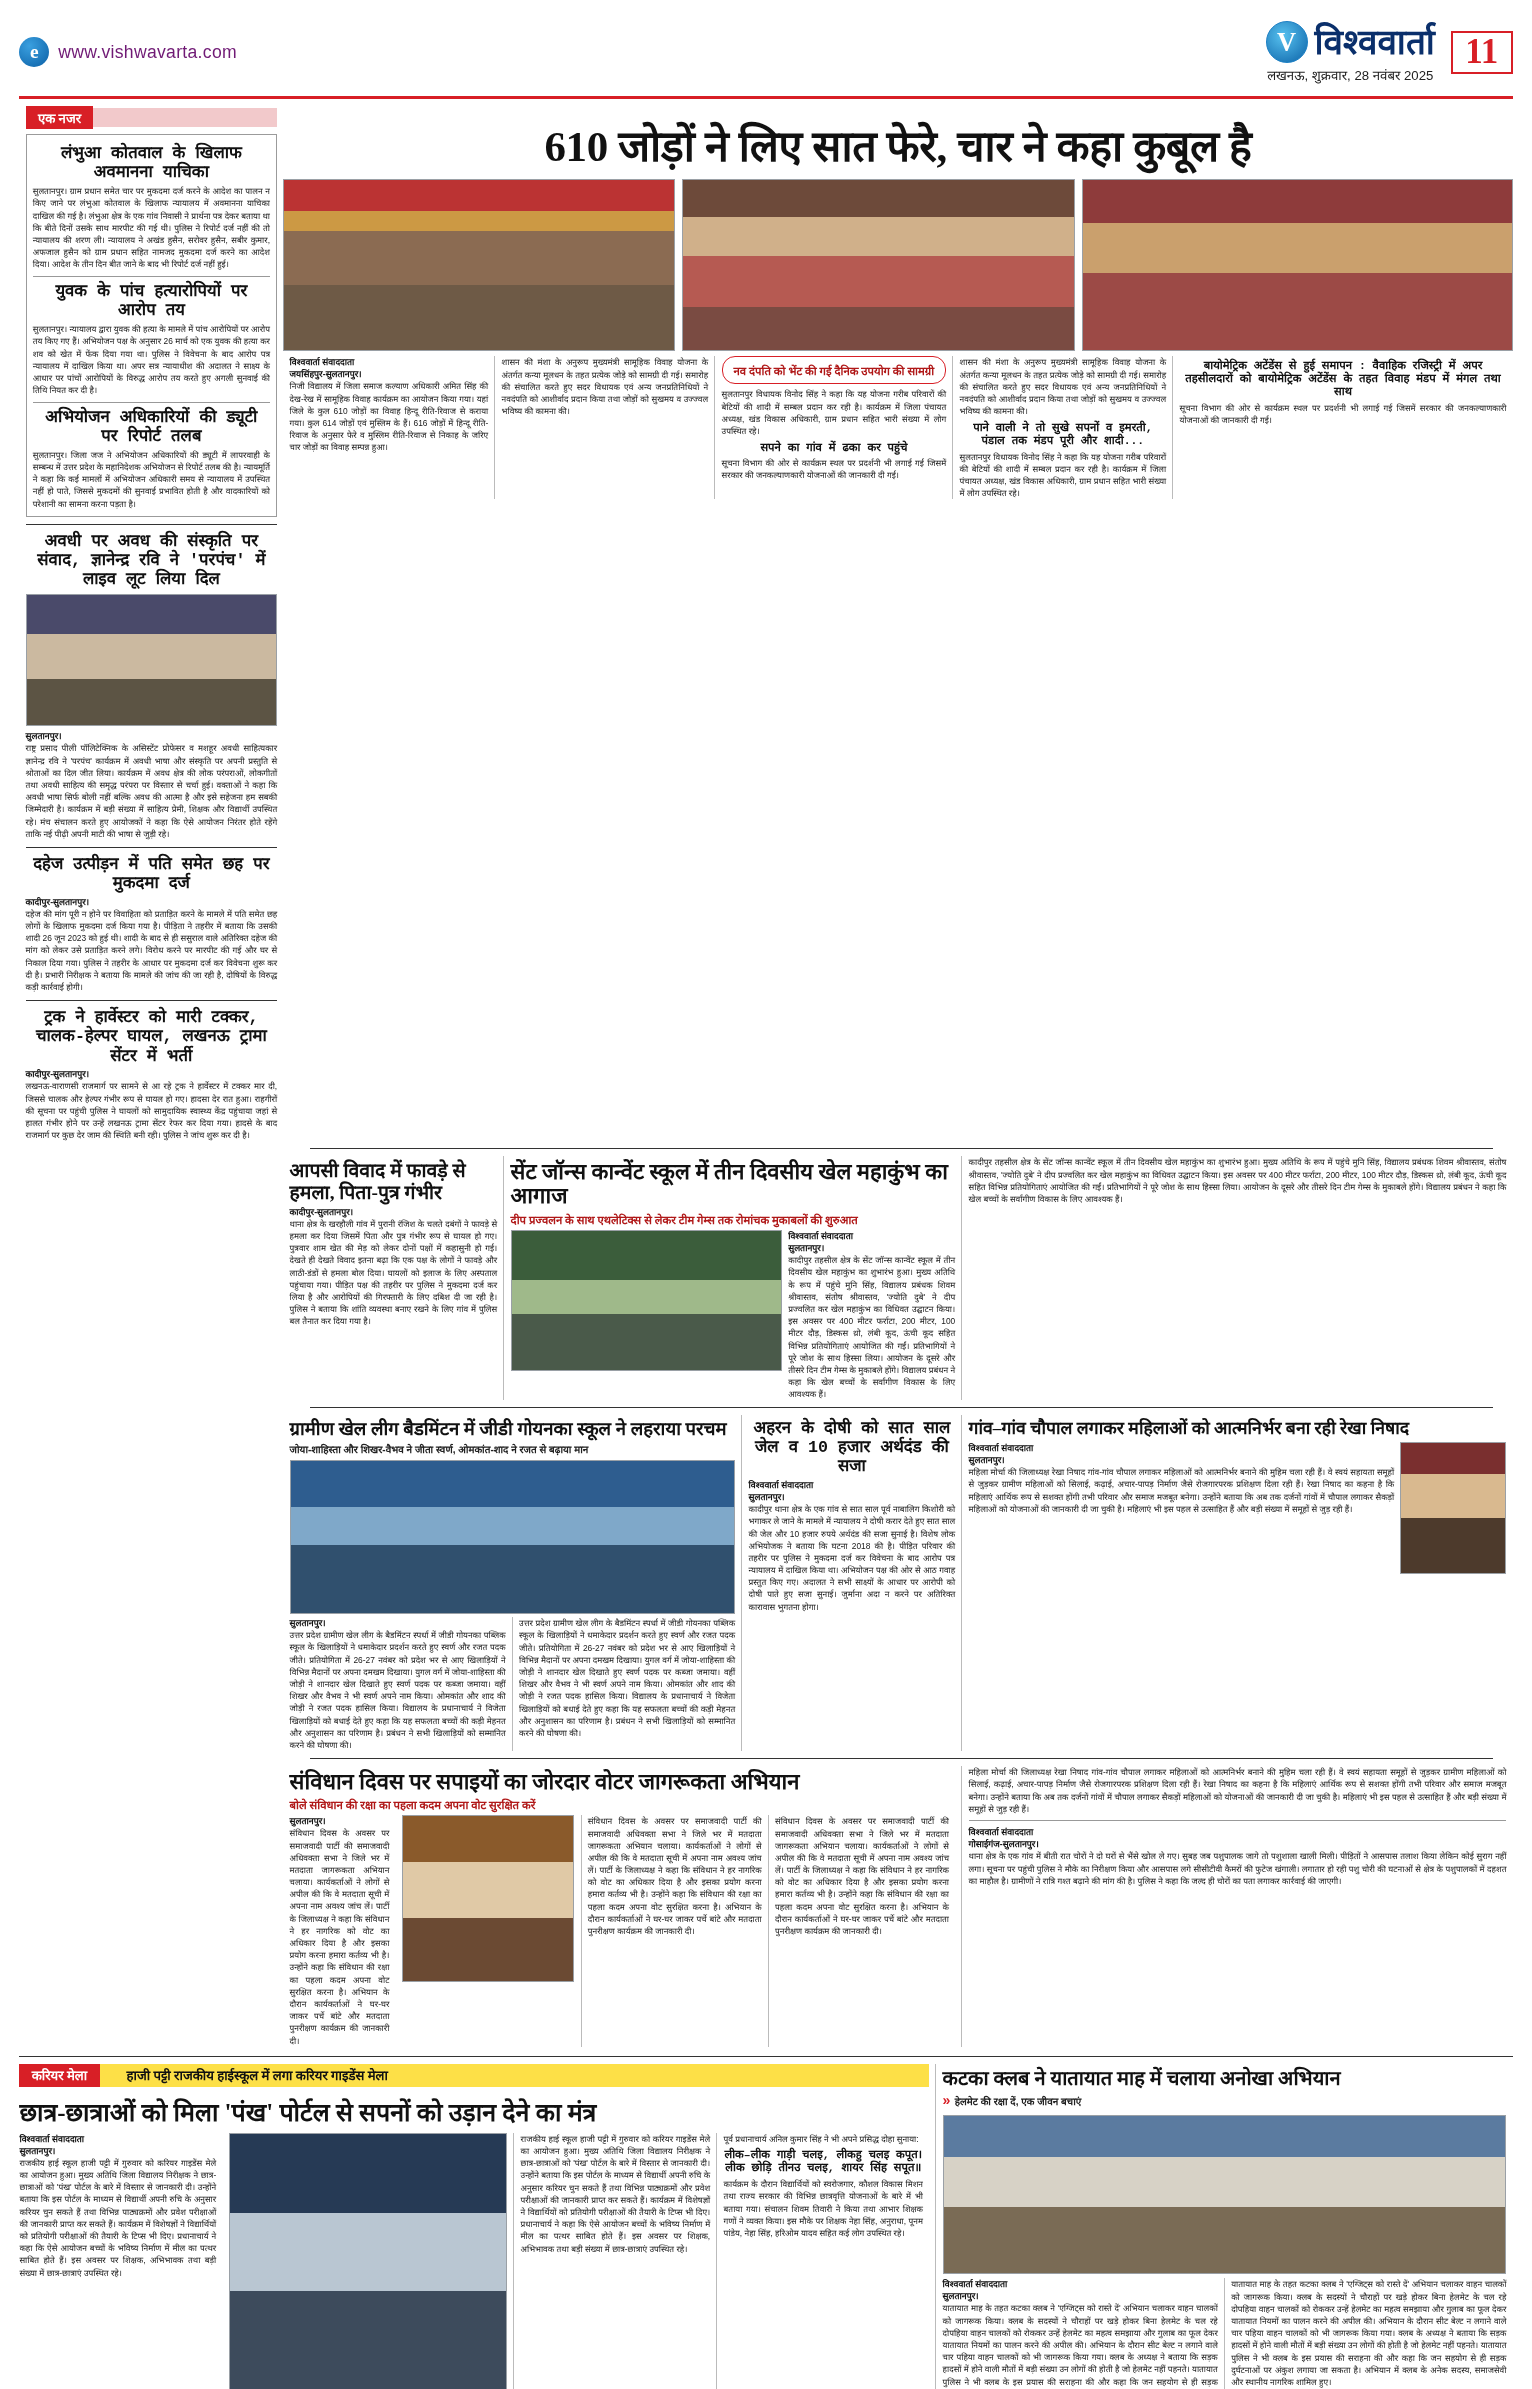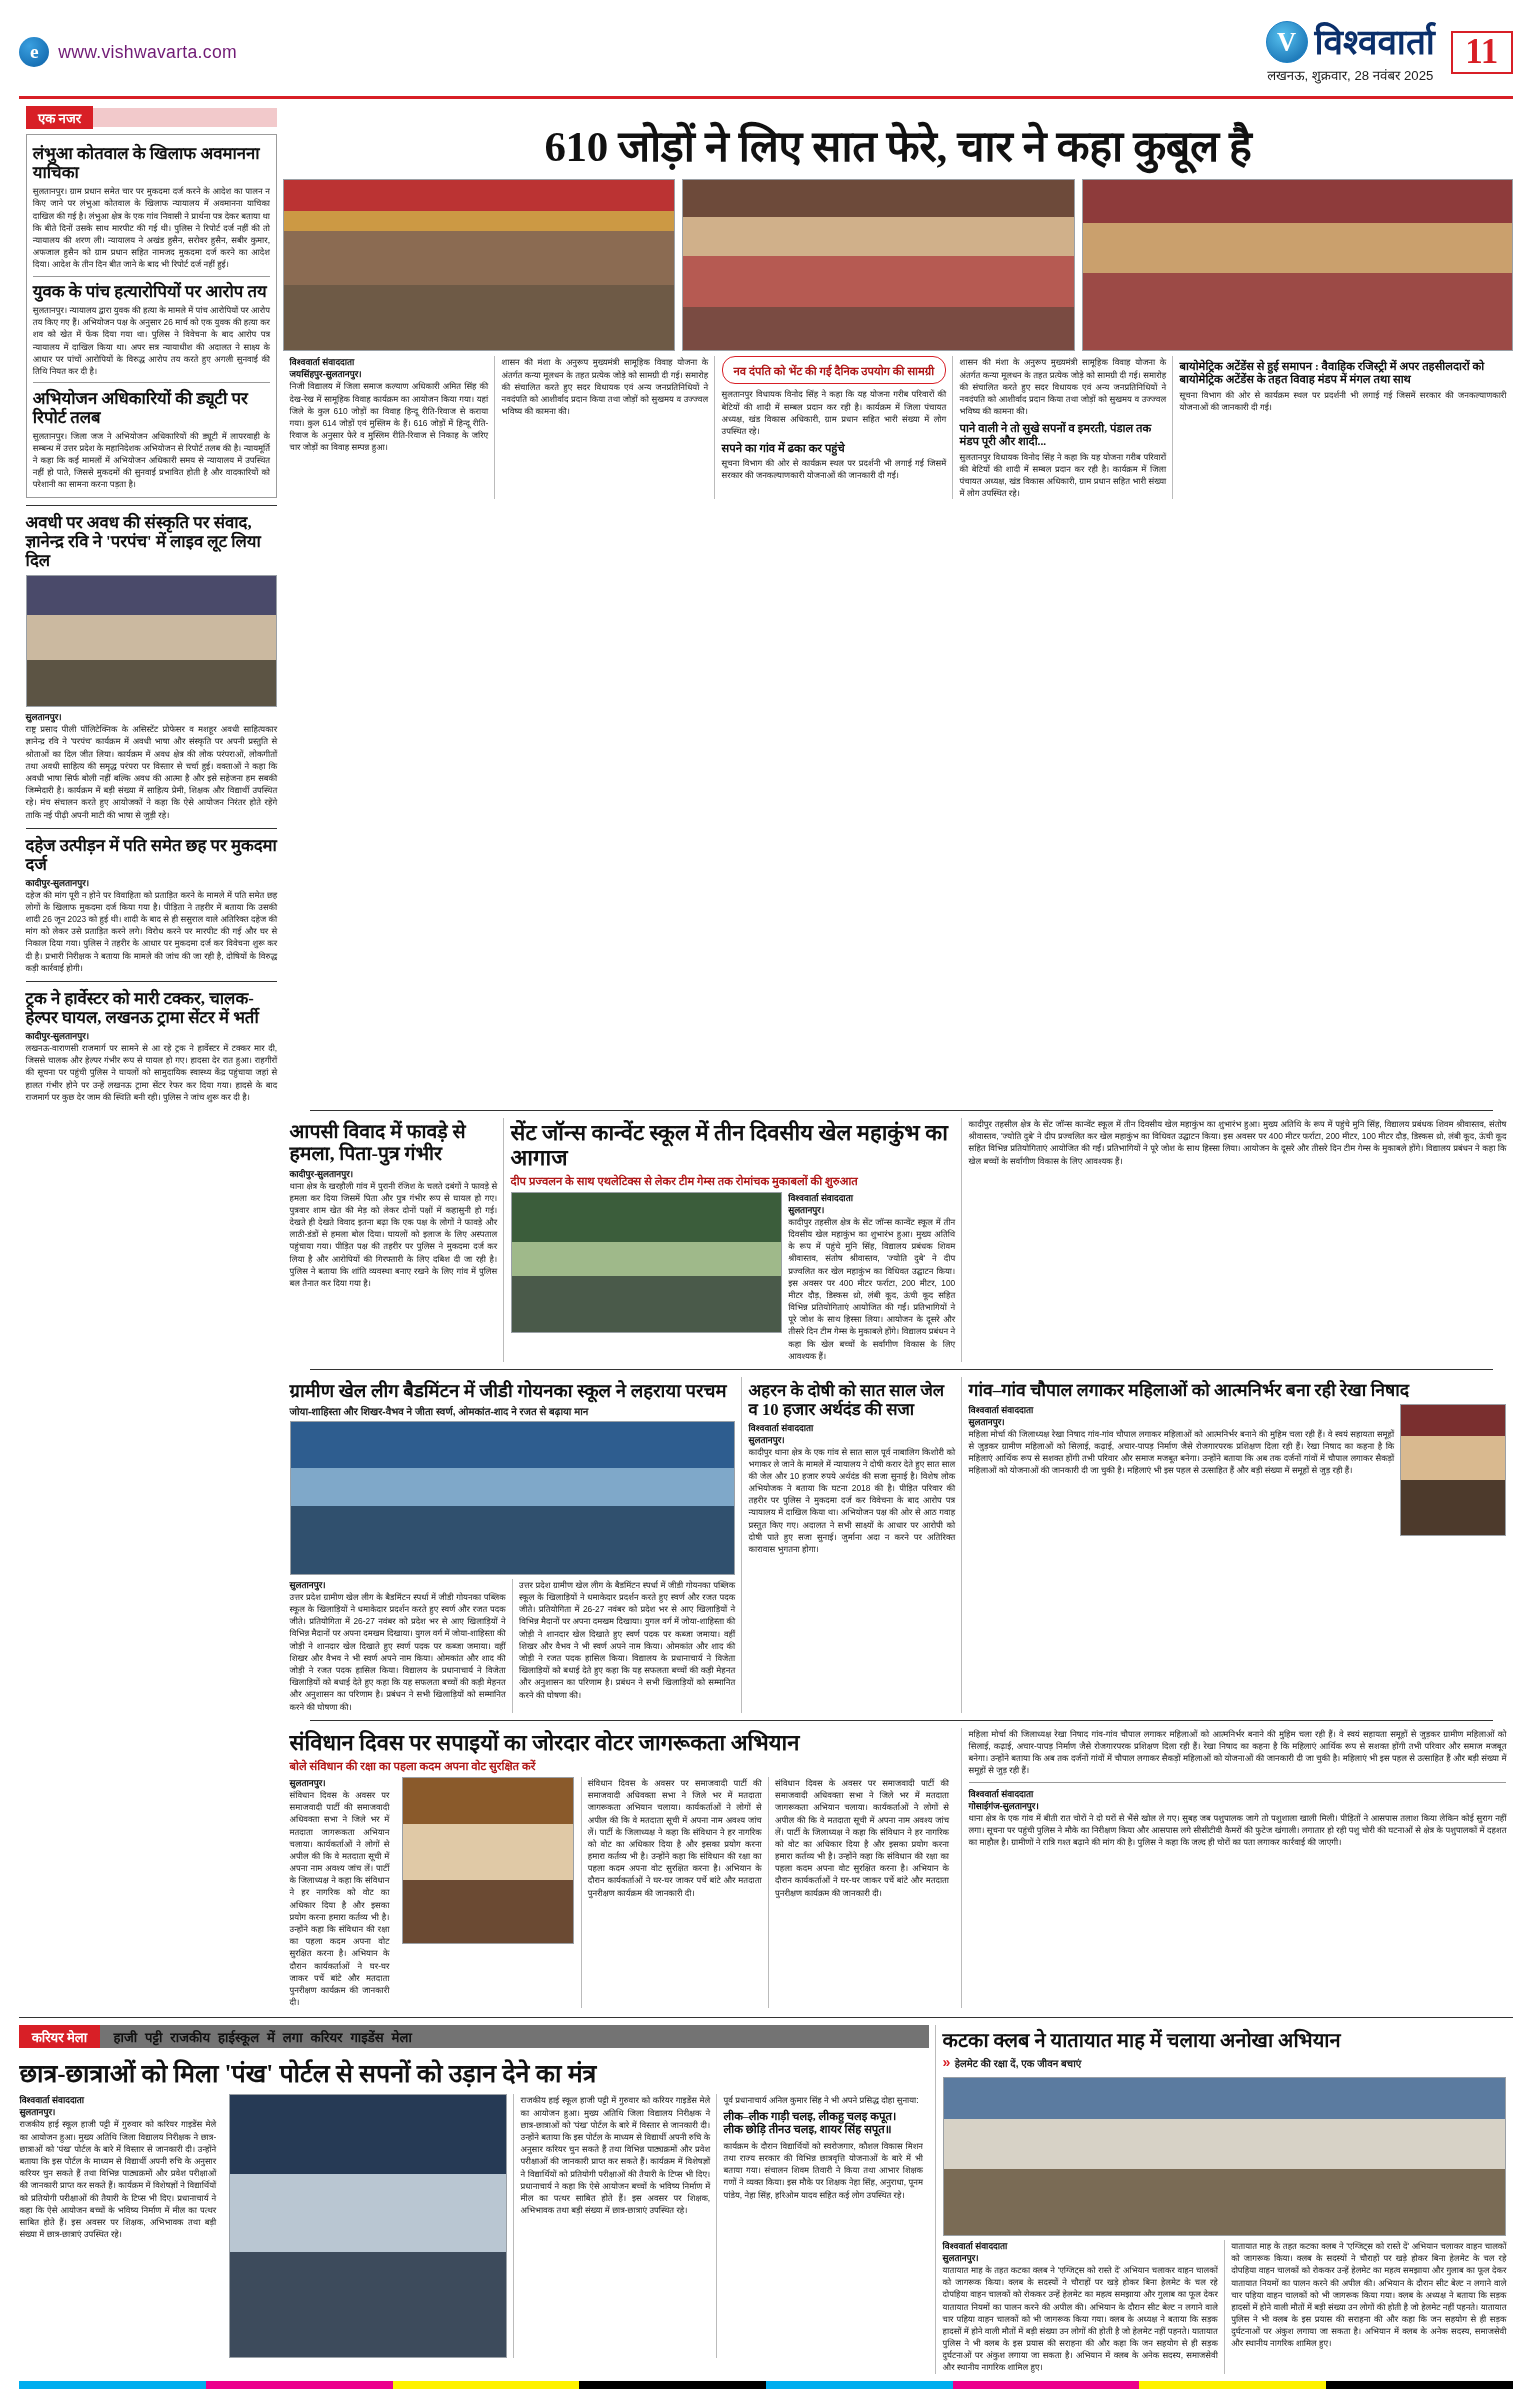--- a/index.html
+++ b/index.html
@@ -74,22 +74,22 @@
   .col-rule { border-left:0.9px solid #bbb; }
   .hr-thin { border-top:0.9px solid #999; margin:5.3px 0; }
   .hr-thick { border-top:1.8px solid #333; margin:7px 0; }
   .tiny { font-size:8.4px; line-height:1.45; text-align:justify; color:#1a1a1a; }
   .byline { font-size:8.8px; font-weight:bold; }
   .hd2 {
     font-family:"Liberation Serif", serif;
     font-weight:bold; font-size:22px; line-height:1.12; margin:3.5px 0 2.6px;
   }
   .hd3 {
-    font-family:Liberation Serif, serif;
-    font-weight:bold; font-size:16.7px; line-height:1.15; margin:3.5px 0 2.6px;
+    font-family:Liberation Mono, monospace;
+    font-weight:bold; font-size:16.7px; line-height:1.15; margin:3.5px 0 2.6px;text-align:center;
   }
   .sub2 { font-size:11.4px; font-weight:bold; color:#b01818; margin-bottom:3.5px; font-family:"Liberation Serif", serif;}
   .sub3 { font-size:10px; font-weight:bold; color:#222; margin-bottom:2.6px;}
   .photo {
     background:#c9ccd1;
     position:relative; overflow:hidden;
     border:0.9px solid #9aa0a6;
   }
   
   .ph-a { background:
@@ -121,22 +121,22 @@
   .eknazar-bar { background:#f2c9cb; height:19.4px; flex:1; }
   .boxline { border:0.9px solid #9b9b9b; }
   
   .colorbar { display:flex; height:16px; margin-top:7px; }
   .colorbar div { flex:1; }
   
   .sec-tag {
     background:#d81f26; color:#fff; font-weight:bold; font-size:13.2px;
     padding:2.6px 12.3px; display:inline-block; font-family:"Liberation Serif", serif;
   }
-  .sec-bar { background:#737373; flex:1; display:flex; align-items:center; padding-left:14px;
-    font-weight:bold; font-size:13.2px; font-family:Liberation Mono, monospace;}
+  .sec-bar { background:#fde047; flex:1; display:flex; align-items:center; padding-left:27px;
+    font-weight:bold; font-size:13.2px; font-family:Liberation Serif, serif;}
   .red-head {
     font-family:"Liberation Serif", serif; font-weight:bold; font-size:25px;
   }
   .bullet-red { color:#d81f26; font-weight:bold; }
   .redbox {
     border:0.9px solid #d81f26; padding:5.3px 7px;
   }
   .redbox .rb-title { color:#b01818; font-weight:bold; font-size:11.4px; text-align:center; font-family:"Liberation Serif", serif;}
   .grid { display:flex; }
   .c { padding:0 6.2px; }

